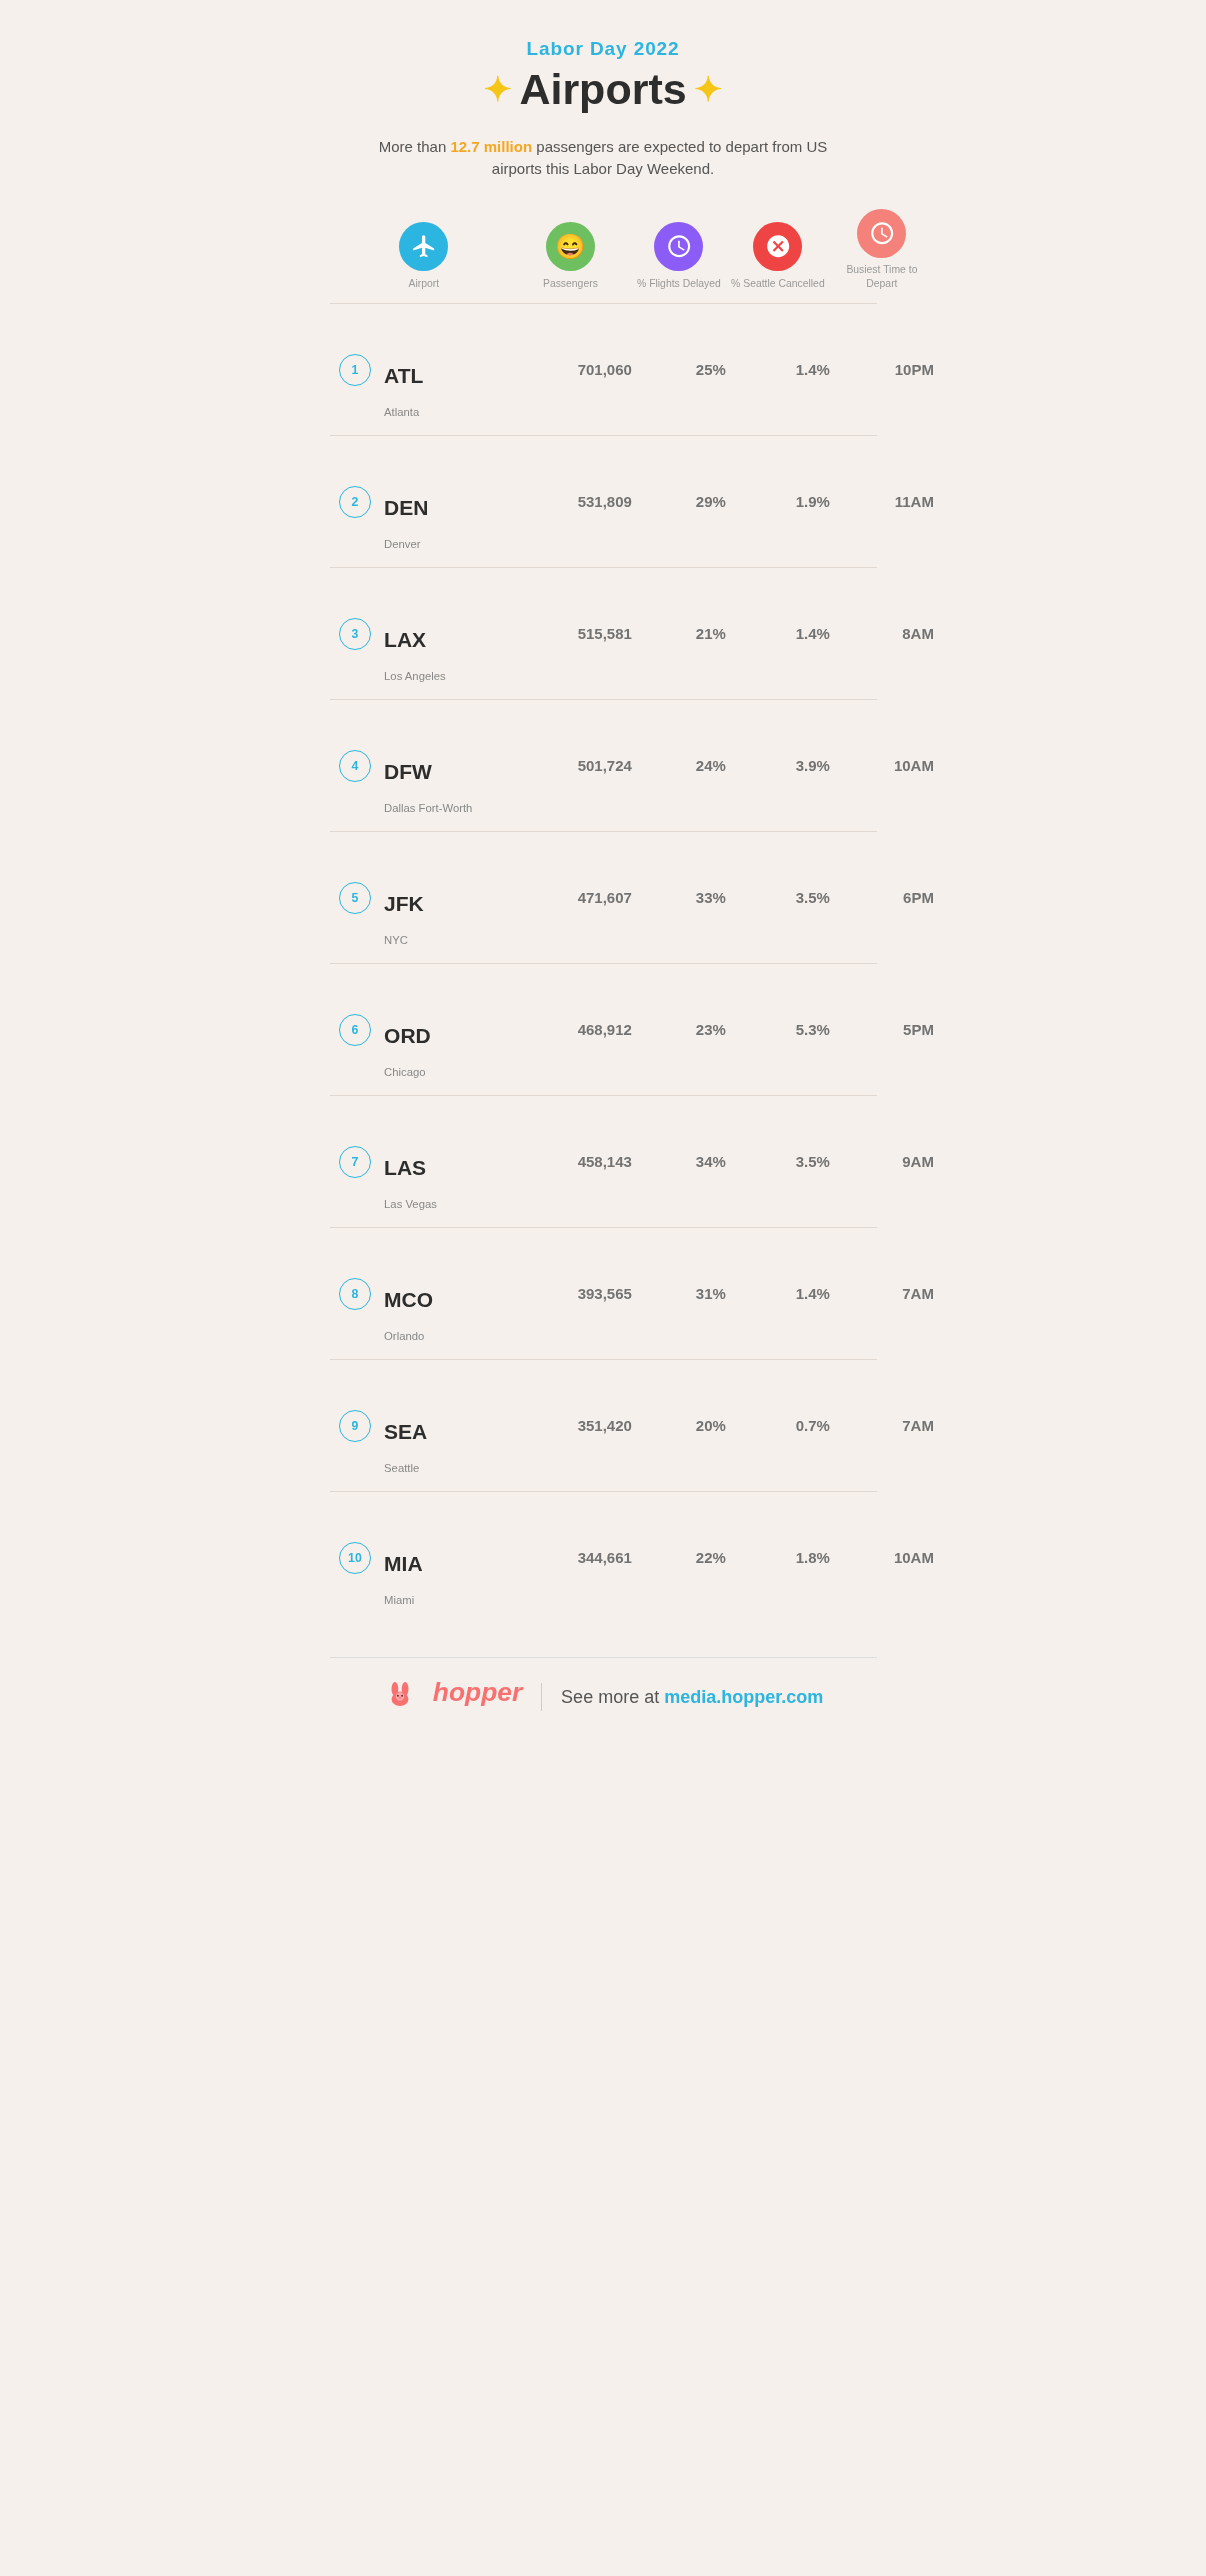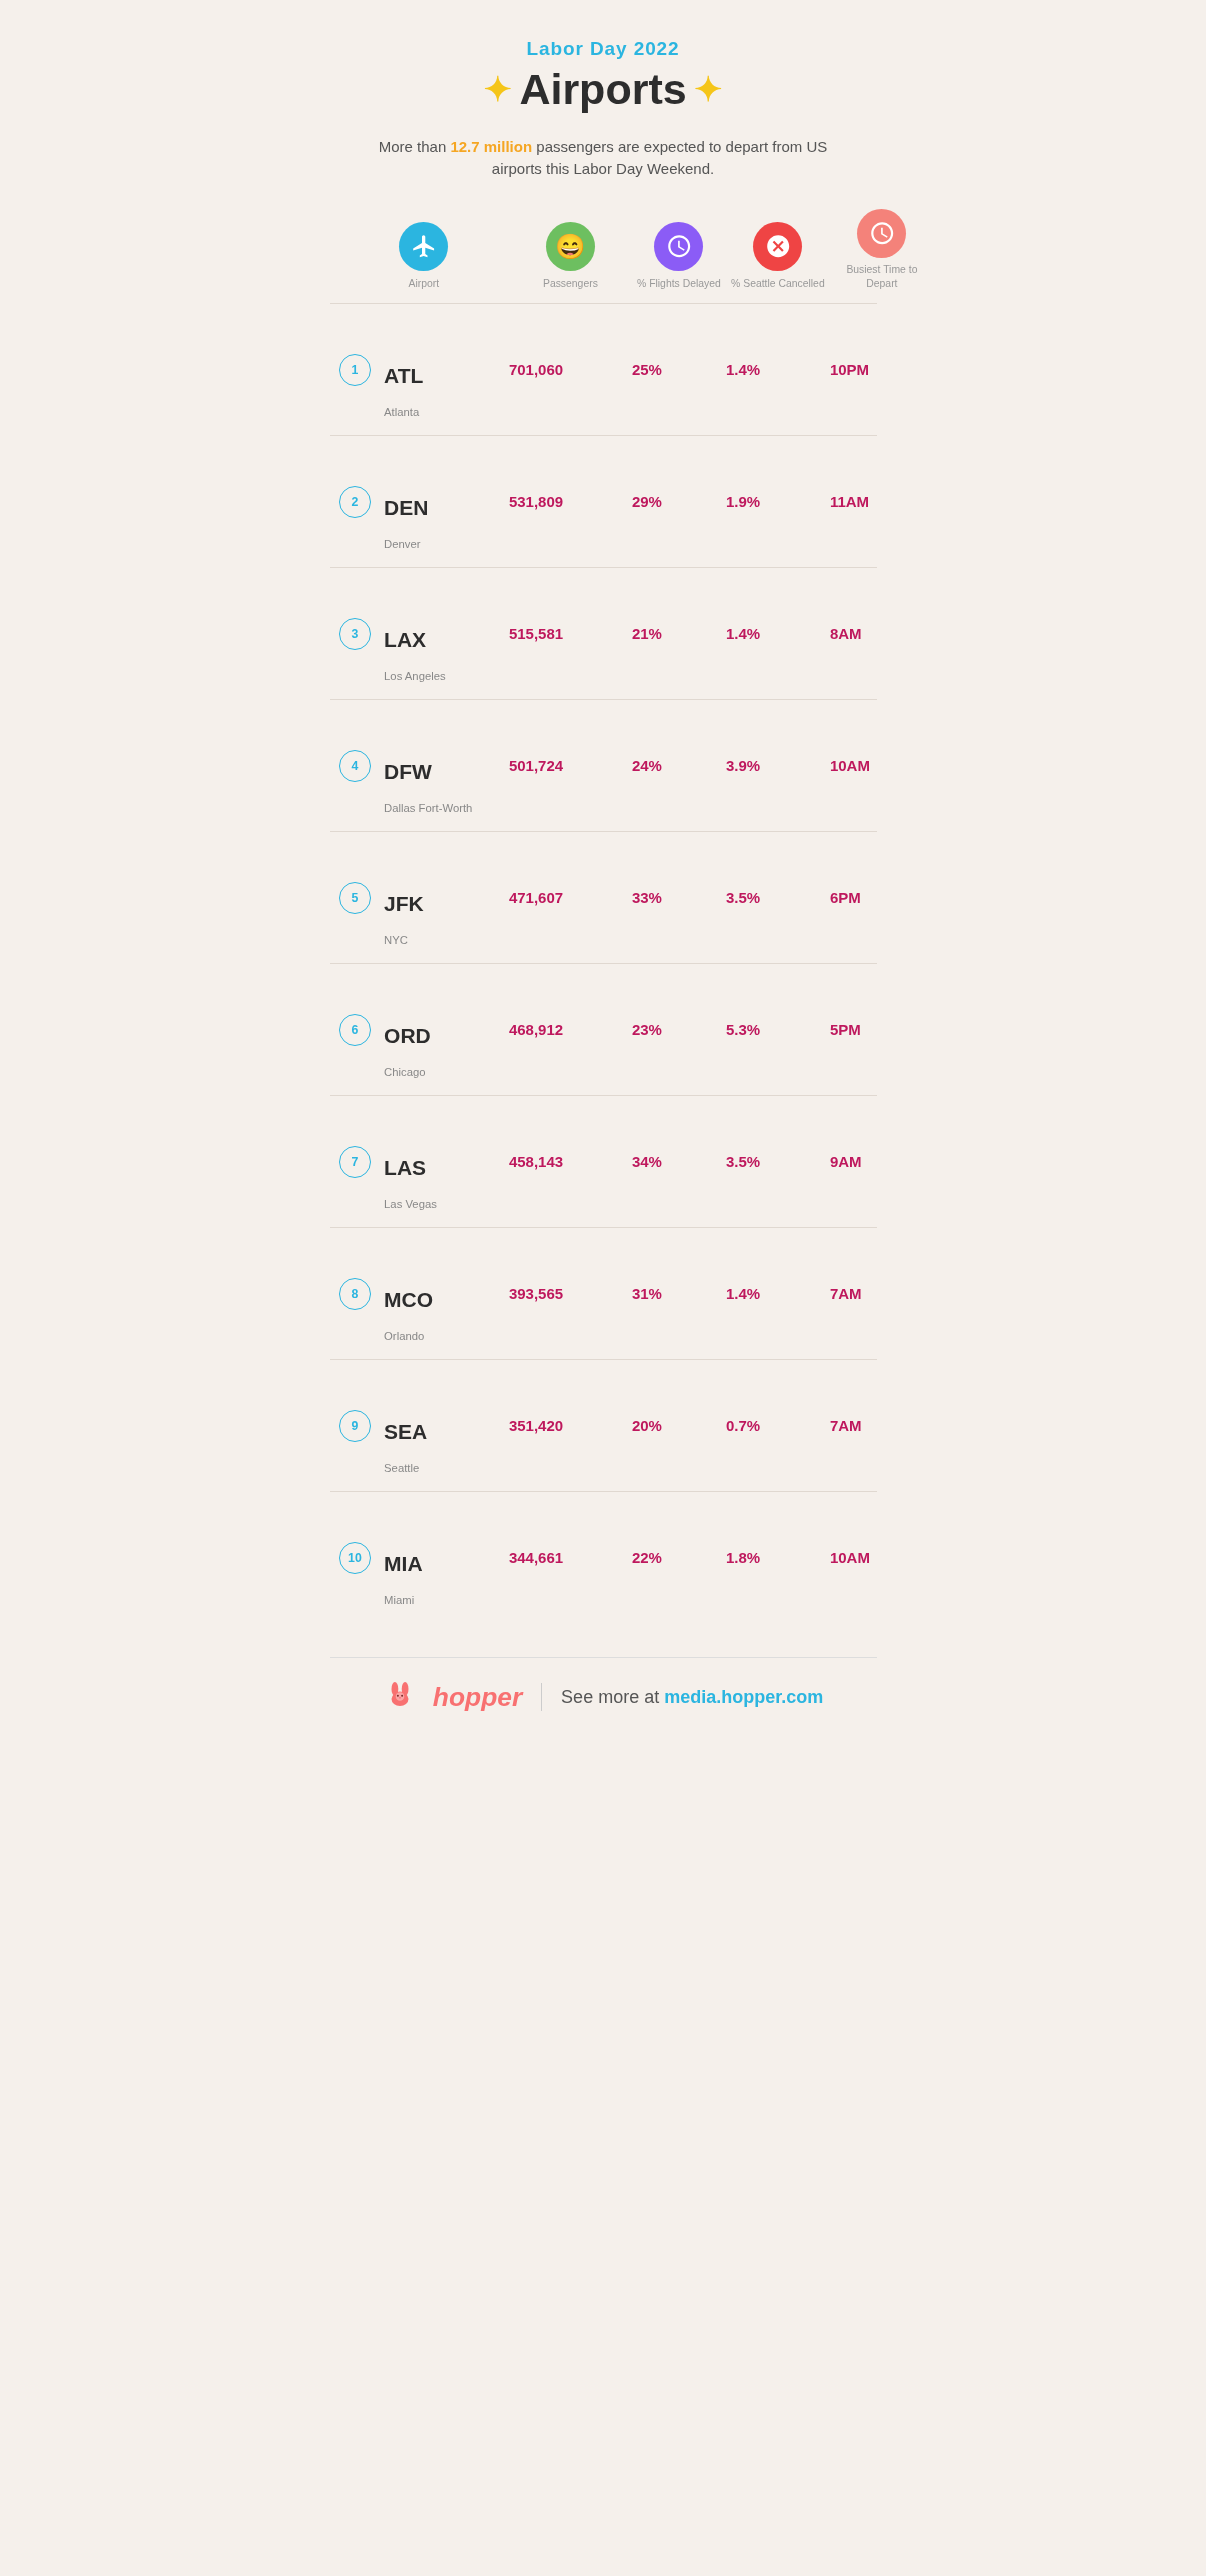--- a/index.html
+++ b/index.html
@@ -124,35 +124,34 @@
       margin-top: 44px;
     }
     .airport-city {
       font-size: 11.3px;
       color: #888;
       margin-top: 20px;
     }
     .cell-value {
       font-size: 15px;
       font-weight: 700;
-      color: #be185d;
-      text-align: left;
+      color: #737373;
+      text-align: right;
     }
     .footer {
       display: flex;
       align-items: center;
       justify-content: center;
       gap: 19px;
       margin-top: 34px;
       padding-top: 19px;
       border-top: 0.9px solid #ddd;
     }
     .hopper-logo {
       display: flex;
-      align-items: center;
       gap: 16px;
     }
     .hopper-text {
       font-size: 26.4px;
       font-weight: 900;
       color: #f87171;
       font-style: italic;
     }
     .footer-divider {
       width: 0.9px;

